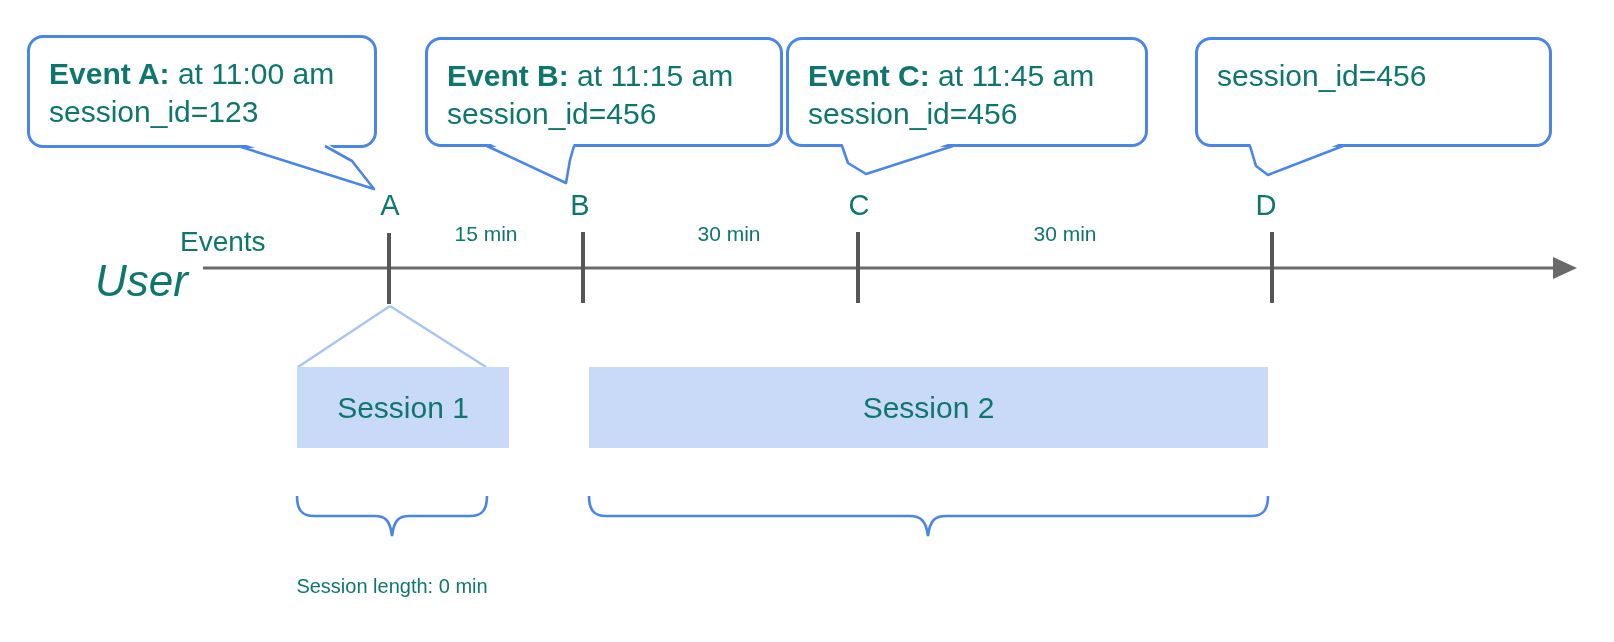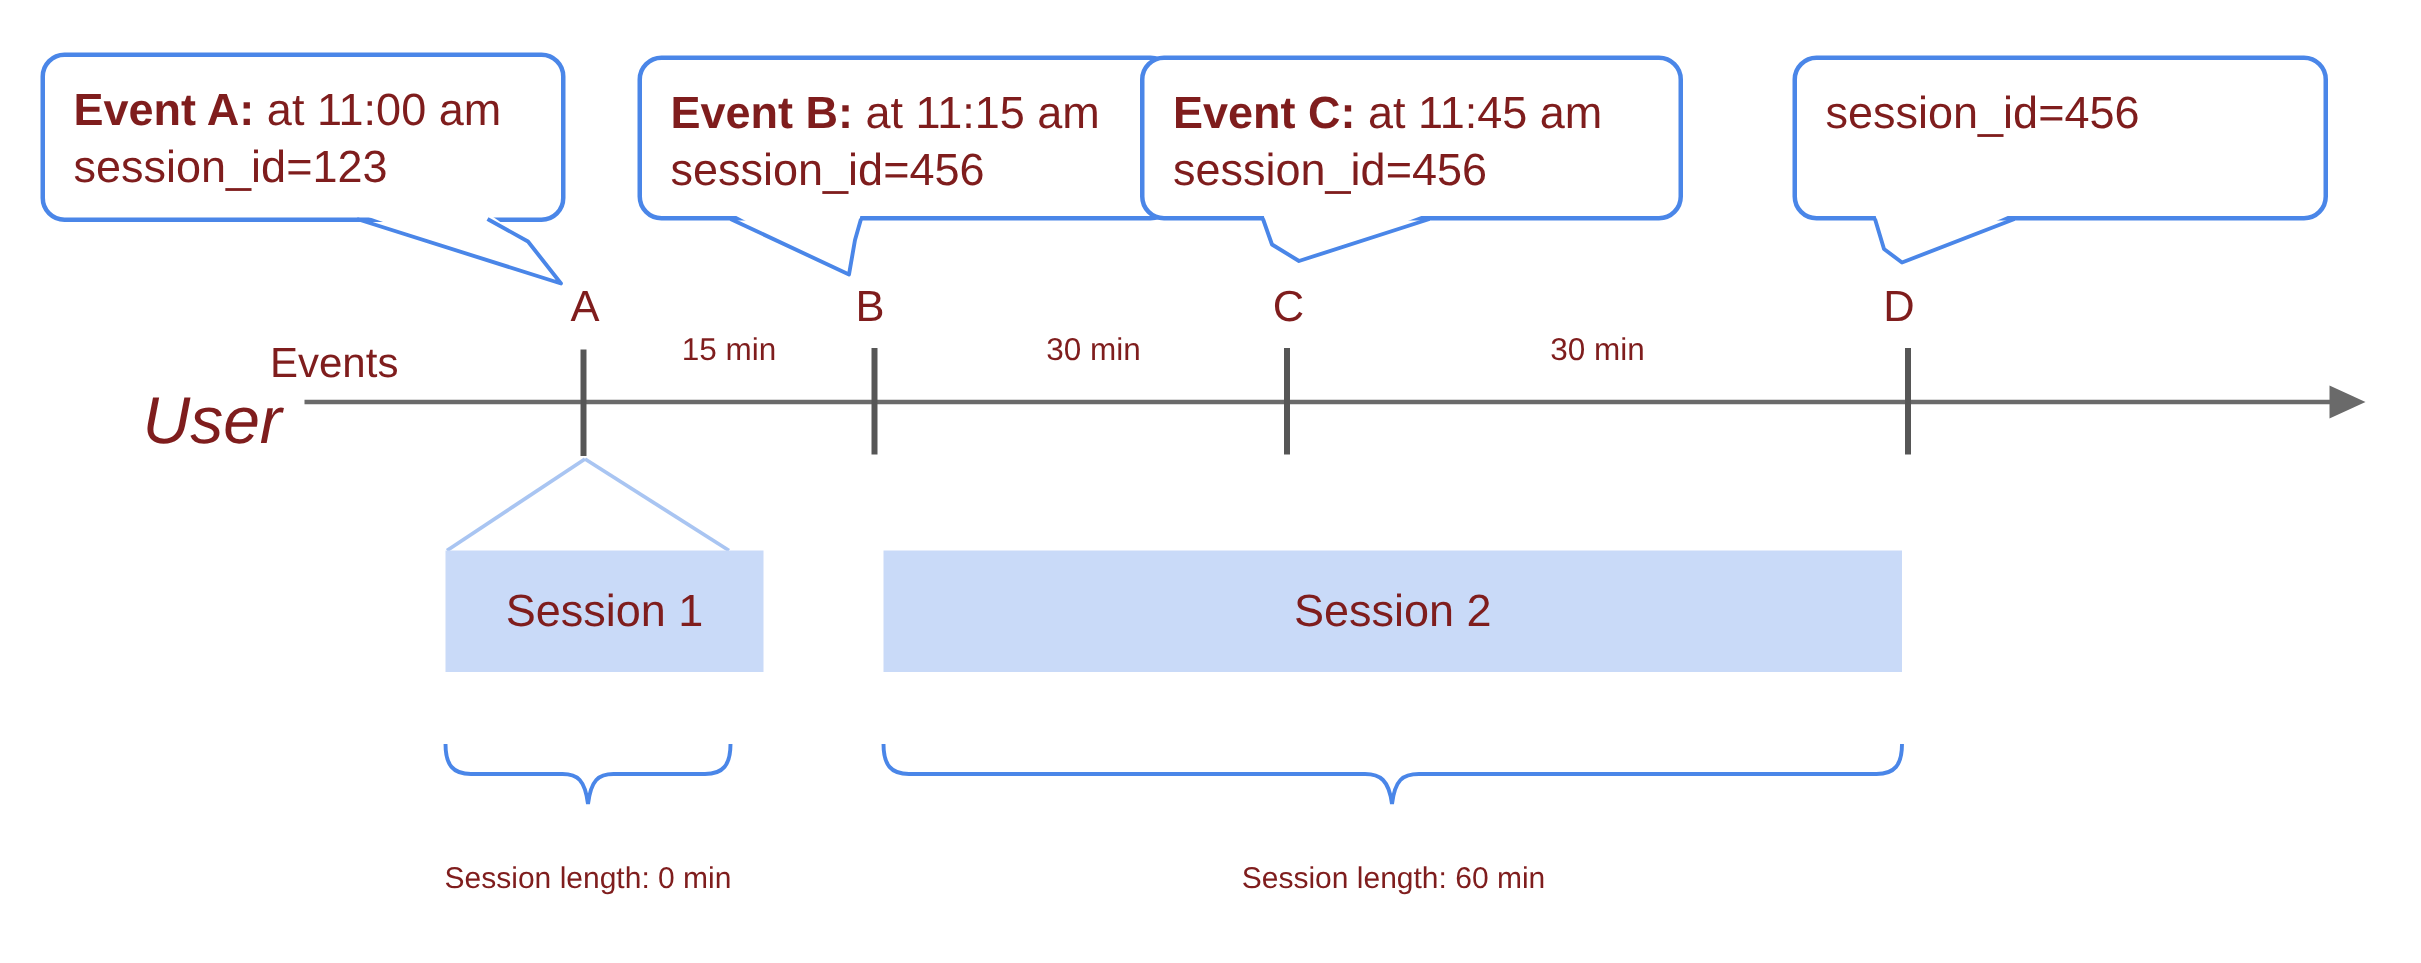--- a/index.html
+++ b/index.html
@@ -1,21 +1,21 @@
 <!DOCTYPE html>
 <html><head>
 <meta charset="utf-8">
 <style>
   html,body{margin:0;padding:0;background:#fff;}
   .stage{
     position:relative;
     width:1614px;height:642px;
     background:#ffffff;
     font-family:"Liberation Sans", sans-serif;
-    color:#7f1d1d;
+    color:#0f766e;
     overflow:hidden;
   }
   .layer{position:absolute;left:0;top:0;width:1614px;height:642px;}
   .svg-under{z-index:1;}
   .bubble{
     position:absolute;
     background:#ffffff;
     border:3px solid #4a86e8;
     border-radius:16px;
     box-sizing:border-box;
@@ -72,21 +72,21 @@
       <div><b>Event A:</b><span> at 11:00 am</span></div>
       <div>session_id=123</div>
     </div>
   </div>
   <div class="bubble" style="left:425px;top:37px;width:358px;height:110px;">
     <div class="bubble-text">
       <div><b>Event B:</b><span> at 11:15 am</span></div>
       <div>session_id=456</div>
     </div>
   </div>
-  <div class="bubble" style="left:760px;top:37px;width:362px;height:110px;">
+  <div class="bubble" style="left:786px;top:37px;width:362px;height:110px;">
     <div class="bubble-text">
       <div><b>Event C:</b><span> at 11:45 am</span></div>
       <div>session_id=456</div>
     </div>
   </div>
   <div class="bubble" style="left:1195px;top:37px;width:357px;height:110px;">
     <div class="bubble-text">
       <div>session_id=456</div>
     </div>
   </div>
@@ -115,15 +115,14 @@
   <div class="label interval" style="left:1065px;">30 min</div>
 
   <div class="bar bar1">
     <span>Session 1</span>
   </div>
   <div class="bar bar2">
     <span>Session 2</span>
   </div>
 
   <div class="label length-label" style="left:392px;">Session length: 0 min</div>
-  <div class="label length-label" style="left:929px;">Session length: 60 min</div>
 
 </div>
 
 </body></html>

